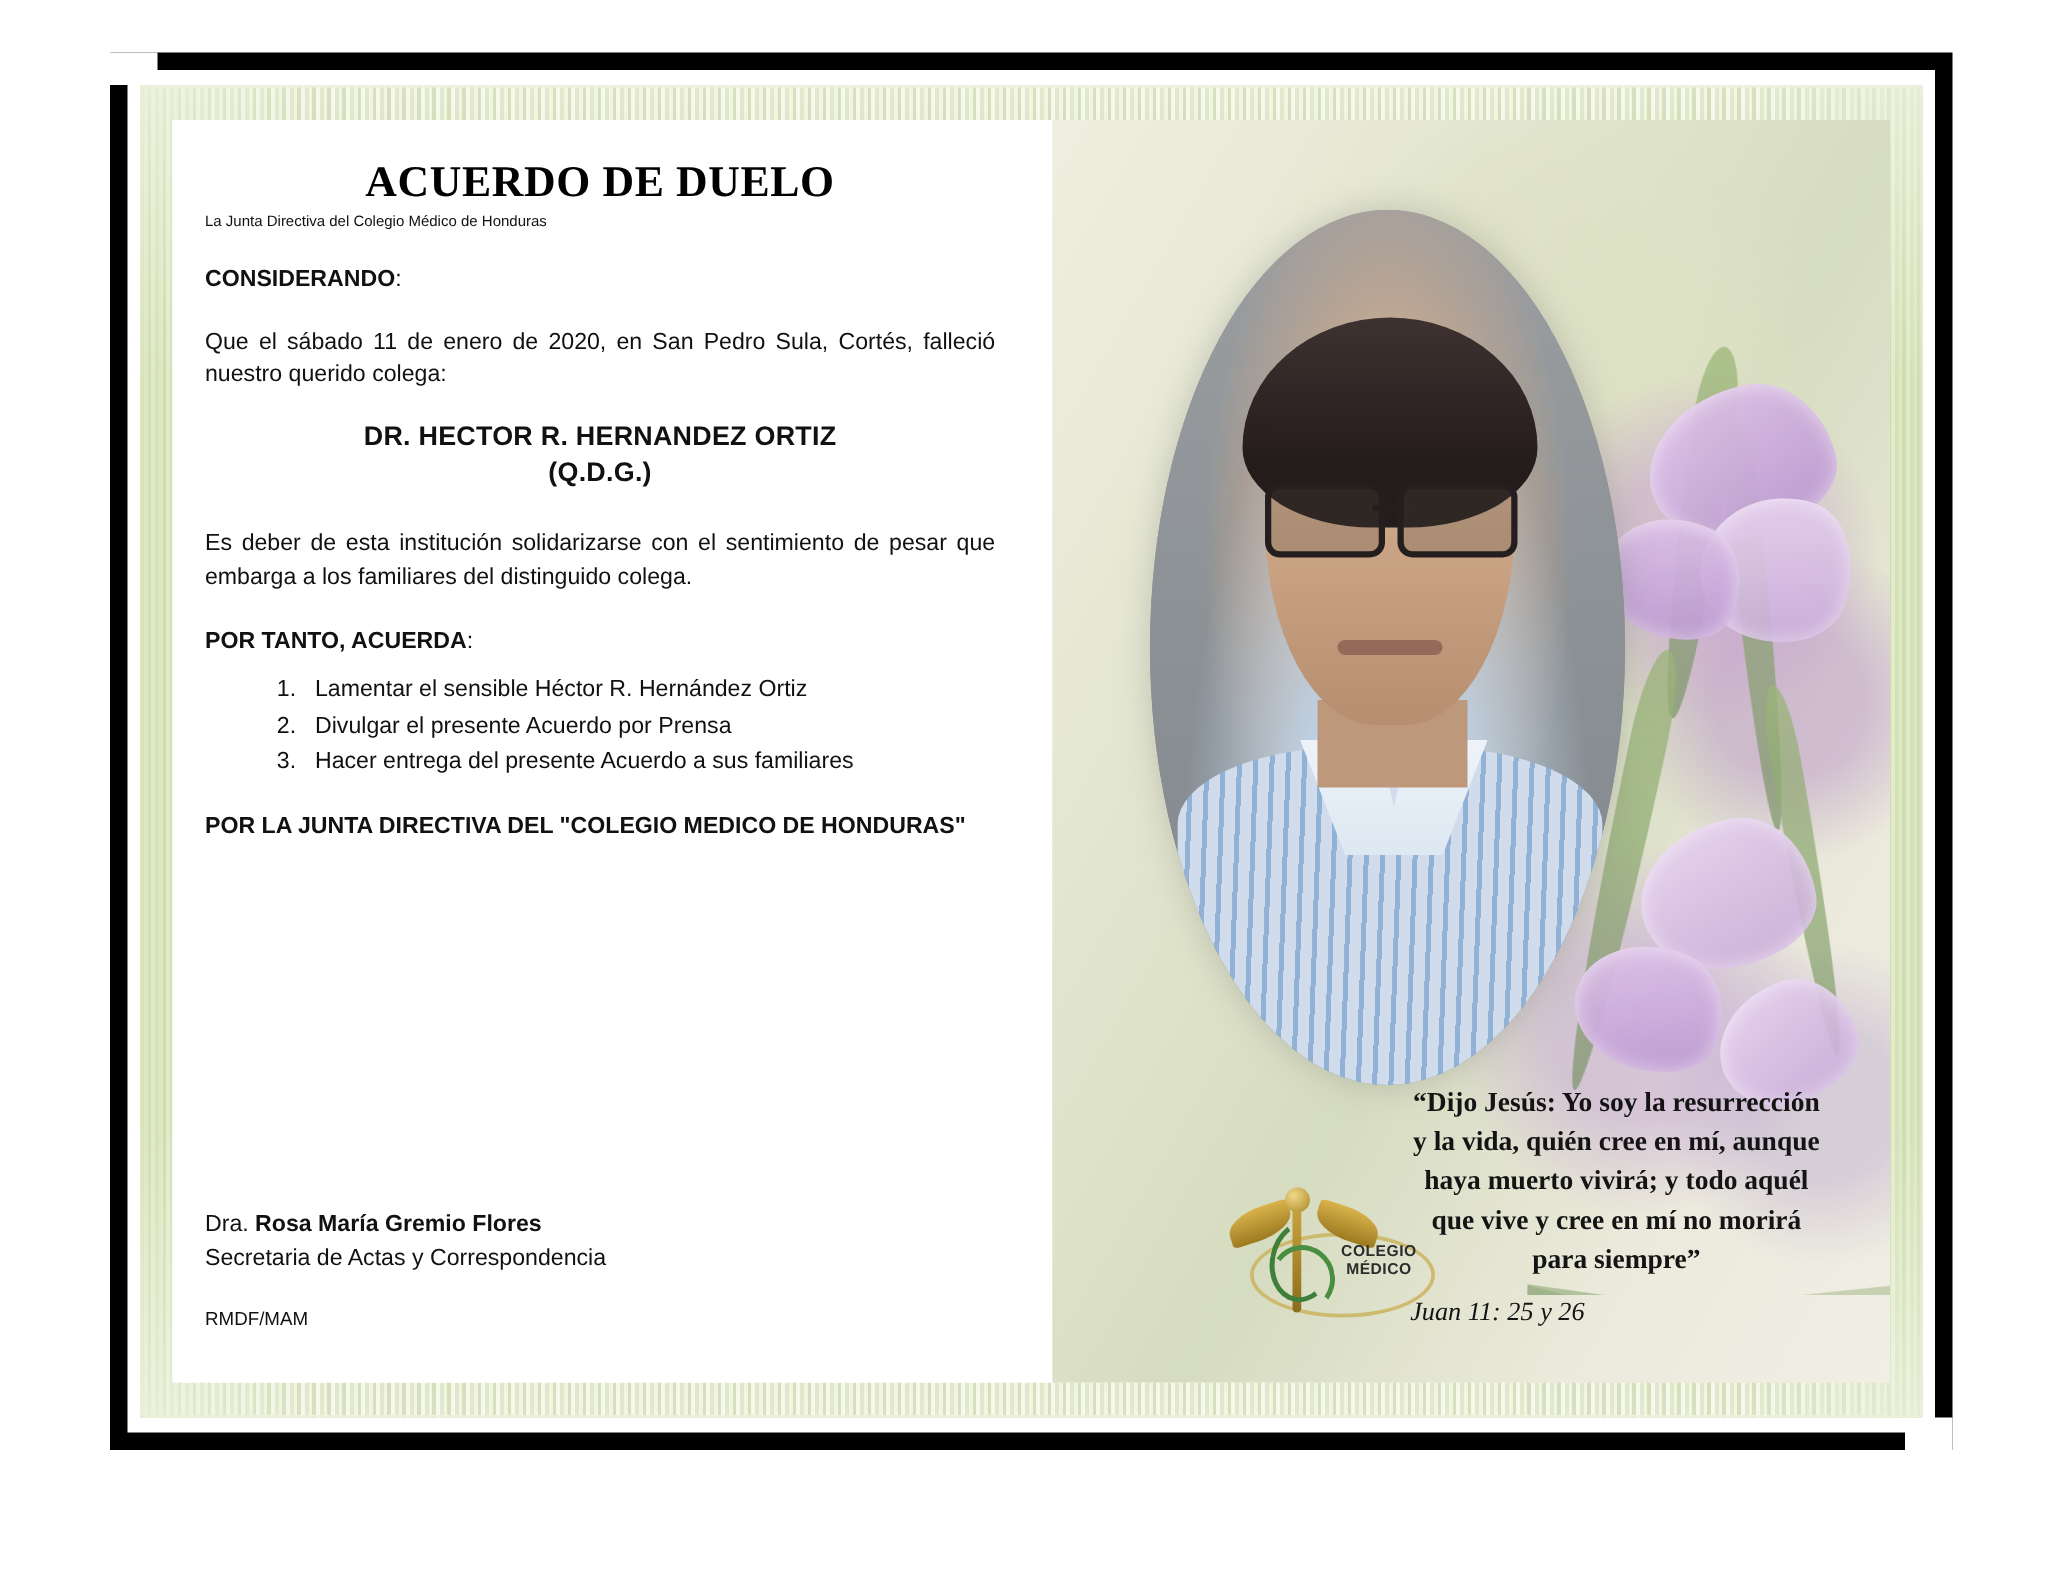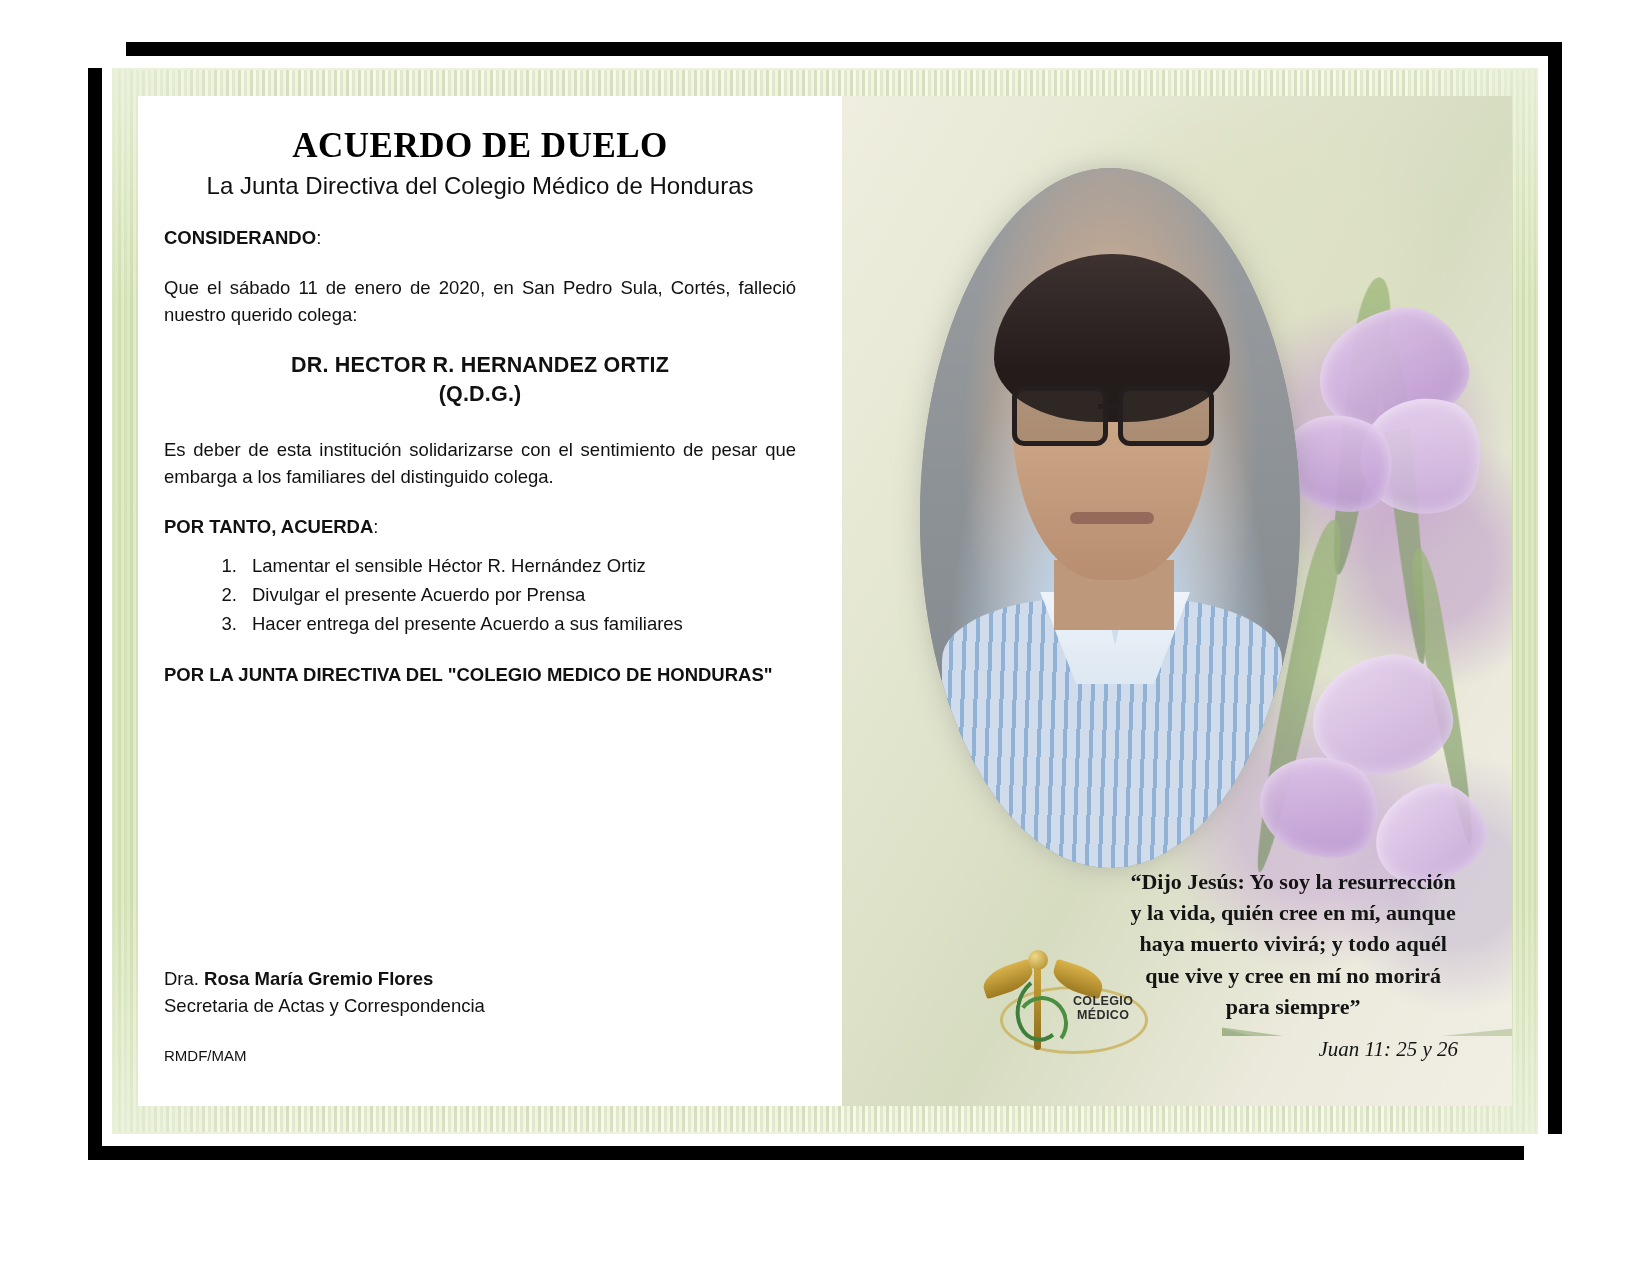--- a/index.html
+++ b/index.html
@@ -103,24 +103,23 @@
 
   .doc-title {
     font-family: "Liberation Serif", serif;
     font-size: 35px;
     text-align: center;
     letter-spacing: 0.5px;
     margin: 8px 0 4px 0;
     color: #000000;
   }
   .subtitle {
-    font-size: 24px;
+    font-size: 12px;
     margin: 0 0 26px 0;
     line-height: 1.3;
-    text-align: center;
   }
   .label-bold {
     font-size: 18.5px;
     font-weight: bold;
     margin: 0 0 26px 0;
   }
   .label-bold .plain { font-weight: normal; }
   .para {
     font-size: 18.5px;
     line-height: 1.45;
@@ -297,21 +296,21 @@
     font-weight: bold;
     font-size: 22px;
     line-height: 1.42;
     color: #141414;
   }
   .verse-ref {
     position: absolute;
     left: 286px;
     bottom: 44px;
     width: 330px;
-    text-align: right;
+    text-align: left;
     font-family: "Liberation Serif", serif;
     font-style: italic;
     font-size: 21px;
     color: #141414;
   }
 
   
   .logo {
     position: absolute;
     left: 122px;

